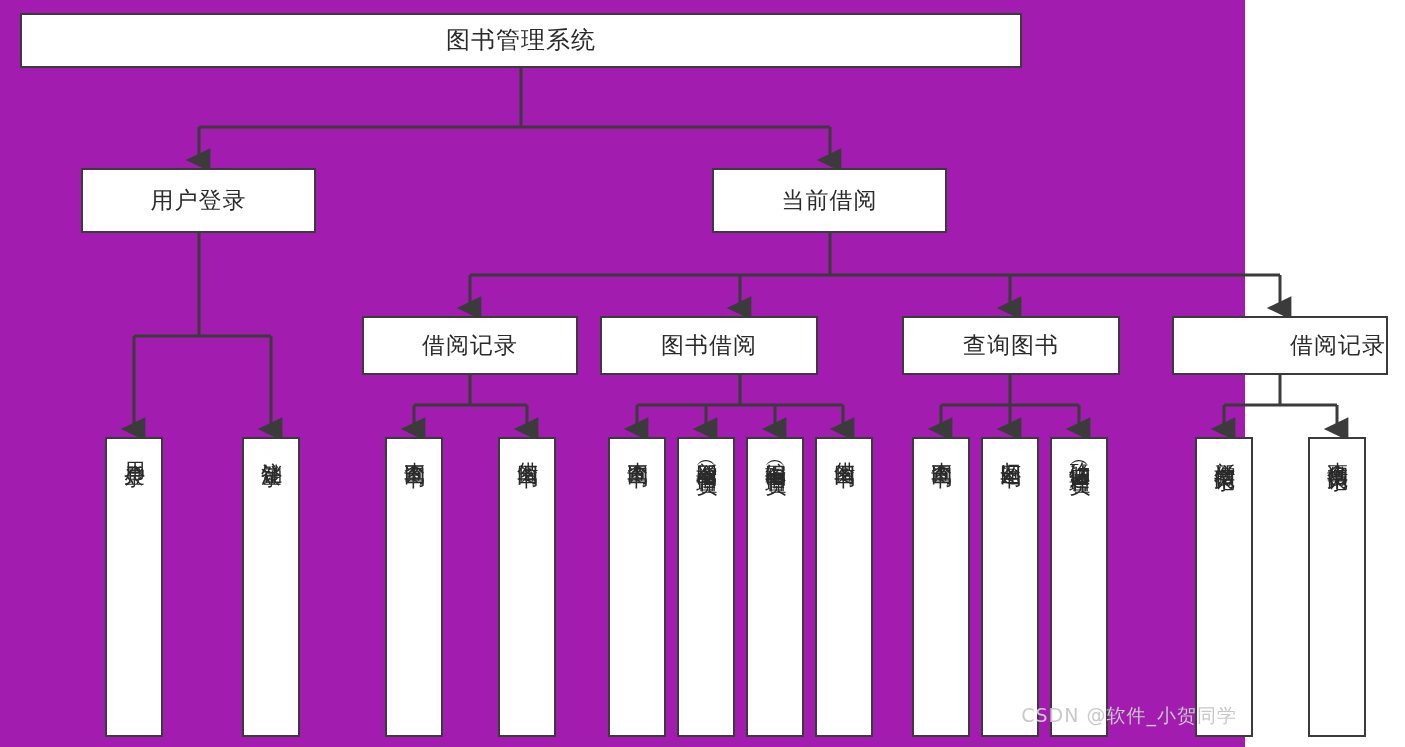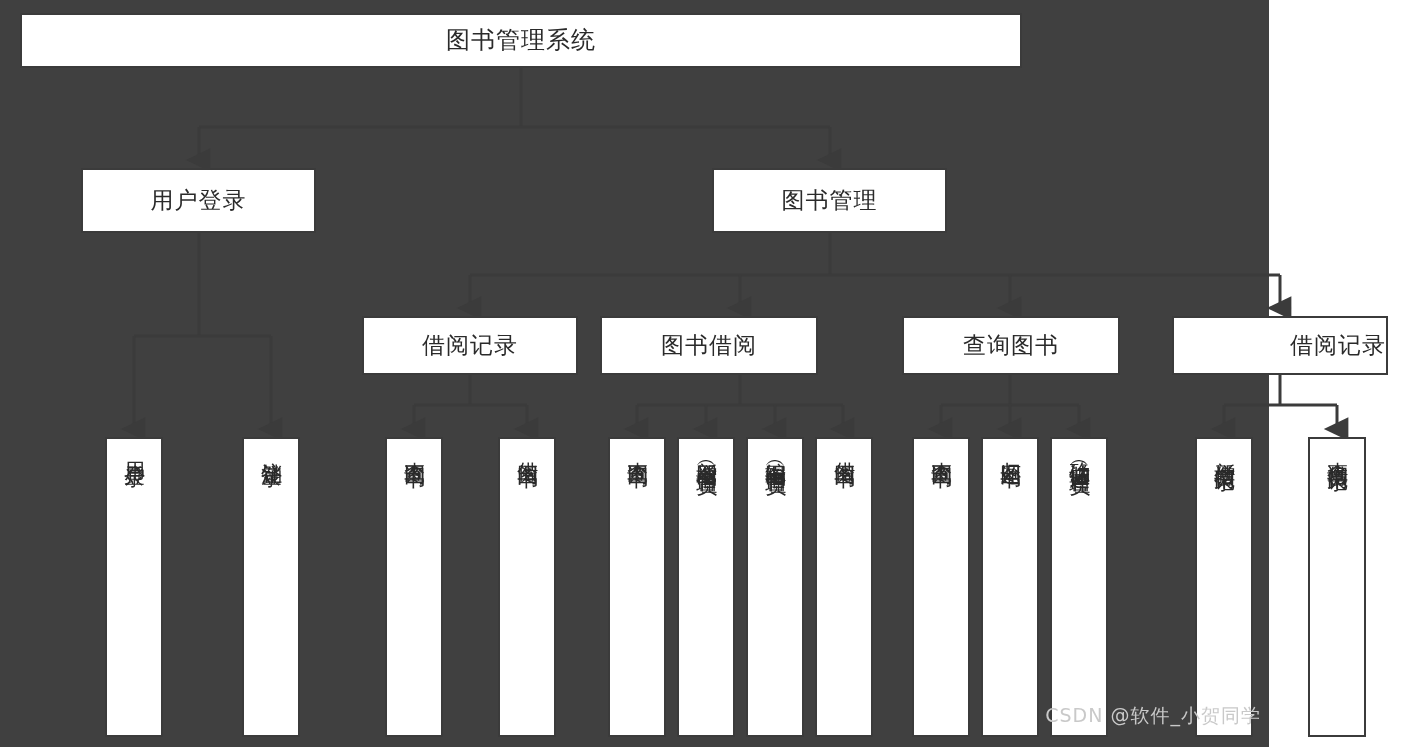--- a/index.html
+++ b/index.html
@@ -1,20 +1,20 @@
 <!DOCTYPE html>
 <html><head>
 <meta charset="utf-8">
 <style>
   html,body{margin:0;padding:0;background:#ffffff;}
   body{
     width:1405px;height:747px;overflow:hidden;
     font-family:"DejaVu Sans","Liberation Sans",sans-serif;
   }
-  #diagram-root{position:relative;width:1245px;height:747px;background:#404040;padding-left:24px;}
+  #diagram-root{position:relative;width:1245px;height:747px;background:#a21caf;}
   svg#connectors{position:absolute;left:0;top:0;width:1405px;height:747px;}
   .node{
     position:absolute;
     background:#ffffff;
     border:2.5px solid #3b3b3b;
     box-sizing:border-box;
     display:flex;align-items:center;justify-content:center;
     color:#2a2a2a;
   }
   .node-h{ }
@@ -97,21 +97,21 @@
   </svg>
 
   <div class="node node-h" id="root-node" style="left:20px;top:13px;width:1002px;height:55px;">
     <span class="node-label">图书管理系统</span>
   </div>
 
   <div class="node node-h" style="left:81px;top:168px;width:235px;height:65px;">
     <span class="node-label">用户登录</span>
   </div>
   <div class="node node-h" style="left:712px;top:168px;width:235px;height:65px;">
-    <span class="node-label">图书管理</span>
+    <span class="node-label">当前借阅</span>
   </div>
 
   <div class="node node-h" style="left:362px;top:316px;width:216px;height:59px;">
     <span class="node-label">借阅记录</span>
   </div>
   <div class="node node-h" style="left:600px;top:316px;width:218px;height:59px;">
     <span class="node-label">图书借阅</span>
   </div>
   <div class="node node-h" style="left:902px;top:316px;width:218px;height:59px;">
     <span class="node-label">查询图书</span>

